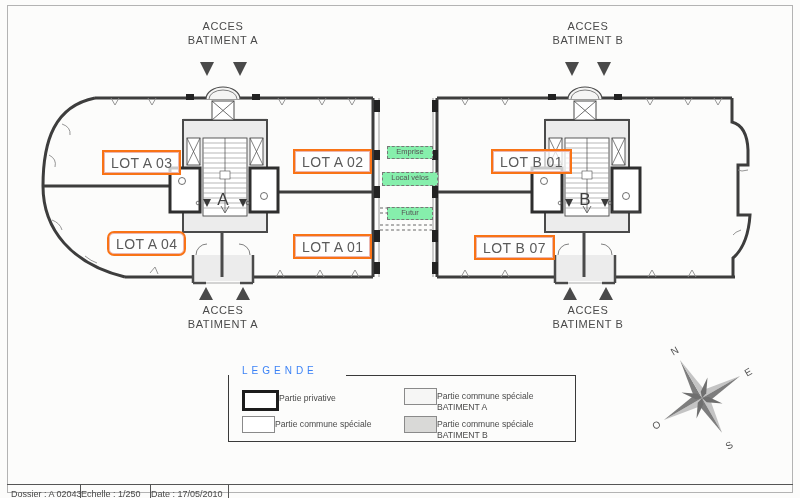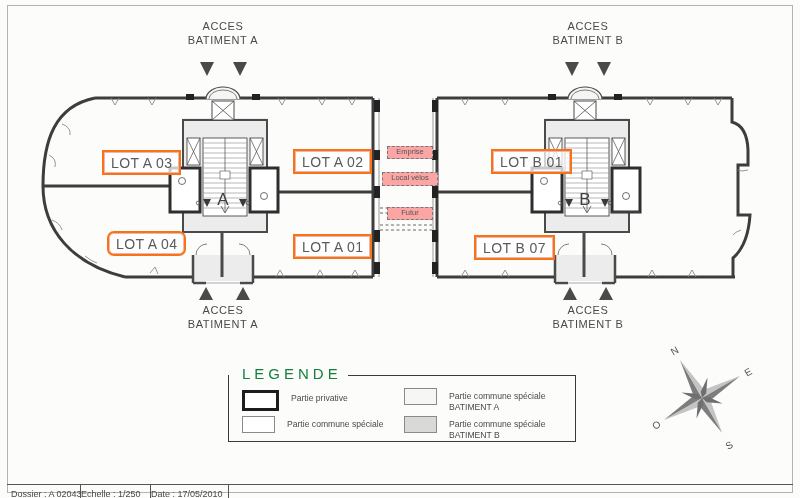--- a/index.html
+++ b/index.html
@@ -6,34 +6,34 @@
   .sheet{position:relative;width:800px;height:498px;background:#fcfcfb;overflow:hidden;
          font-family:"Liberation Sans", sans-serif;color:#3d3d3d;}
   .frame{position:absolute;left:7px;top:5px;width:784px;height:486px;border:1px solid #b3b3b3;}
   svg.plan{position:absolute;left:0;top:0;}
   .access{position:absolute;width:112px;text-align:center;font-size:11px;line-height:13.5px;
           letter-spacing:.6px;color:#4a4a4a;}
   .lot{position:absolute;border:2px solid #f97316;box-shadow:inset 0 0 0 1px #e9b6b1;
        font-size:14px;letter-spacing:.4px;color:#5a5a5a;padding:2.5px 7px;background:rgba(255,255,255,.75);
        white-space:nowrap;}
   .mid-label{position:absolute;border:1px dashed #777;font-size:7.5px;color:#555;text-align:center;
-             background:#fca5a5;line-height:10px;white-space:nowrap;overflow:hidden;}
+             background:#86efac;line-height:10px;white-space:nowrap;overflow:hidden;}
   .bletter{position:absolute;width:36px;text-align:center;font-size:17px;color:#3f3f3f;}
   
   .legend{position:absolute;left:228px;top:364px;width:348px;height:82px;}
   .legend-box{position:absolute;left:0;top:11px;right:0;bottom:4px;border:1.5px solid #3a3a3a;border-top:none;}
   .legend-topline{position:absolute;left:118px;right:0;top:11px;height:0;border-top:1.5px solid #3a3a3a;}
-  .legend-title{position:absolute;left:14px;top:1px;font-size:15px;letter-spacing:4px;color:#15803d;background:#fcfcfb;padding-right:6px;}
+  .legend-title{position:absolute;left:14px;top:1px;font-size:10px;letter-spacing:4px;color:#3b82f6;background:#fcfcfb;padding-right:6px;}
   .legend-item{position:absolute;display:flex;align-items:flex-start;}
   .sw{width:31px;height:15px;background:#fff;flex:0 0 auto;}
   .sw-privative{border:3px solid #1d1d1d;}
   .sw-thin{border:1px solid #8a8a8a;}
   .sw-a{border:1px solid #8a8a8a;background:#f6f6f5;}
   .sw-b{border:1px solid #8a8a8a;background:#d9d9d7;}
-  .legend-label{font-size:8.6px;line-height:10.5px;color:#4a4a4a;margin-left:12px;padding-top:3px;}
+  .legend-label{font-size:8.6px;line-height:10.5px;color:#4a4a4a;padding-top:3px;}
   .legend-label .sub{display:block;}
   
   .footer-line{position:absolute;left:7px;width:786px;top:484px;border-top:1.5px solid #555;}
   .footer-cell{position:absolute;top:484px;height:14px;border-right:1px solid #555;font-size:9px;color:#4a4a4a;
                padding:5px 3px 0 3px;overflow:hidden;white-space:nowrap;}
 </style>
 </head>
 <body>
 
 <div class="sheet">

